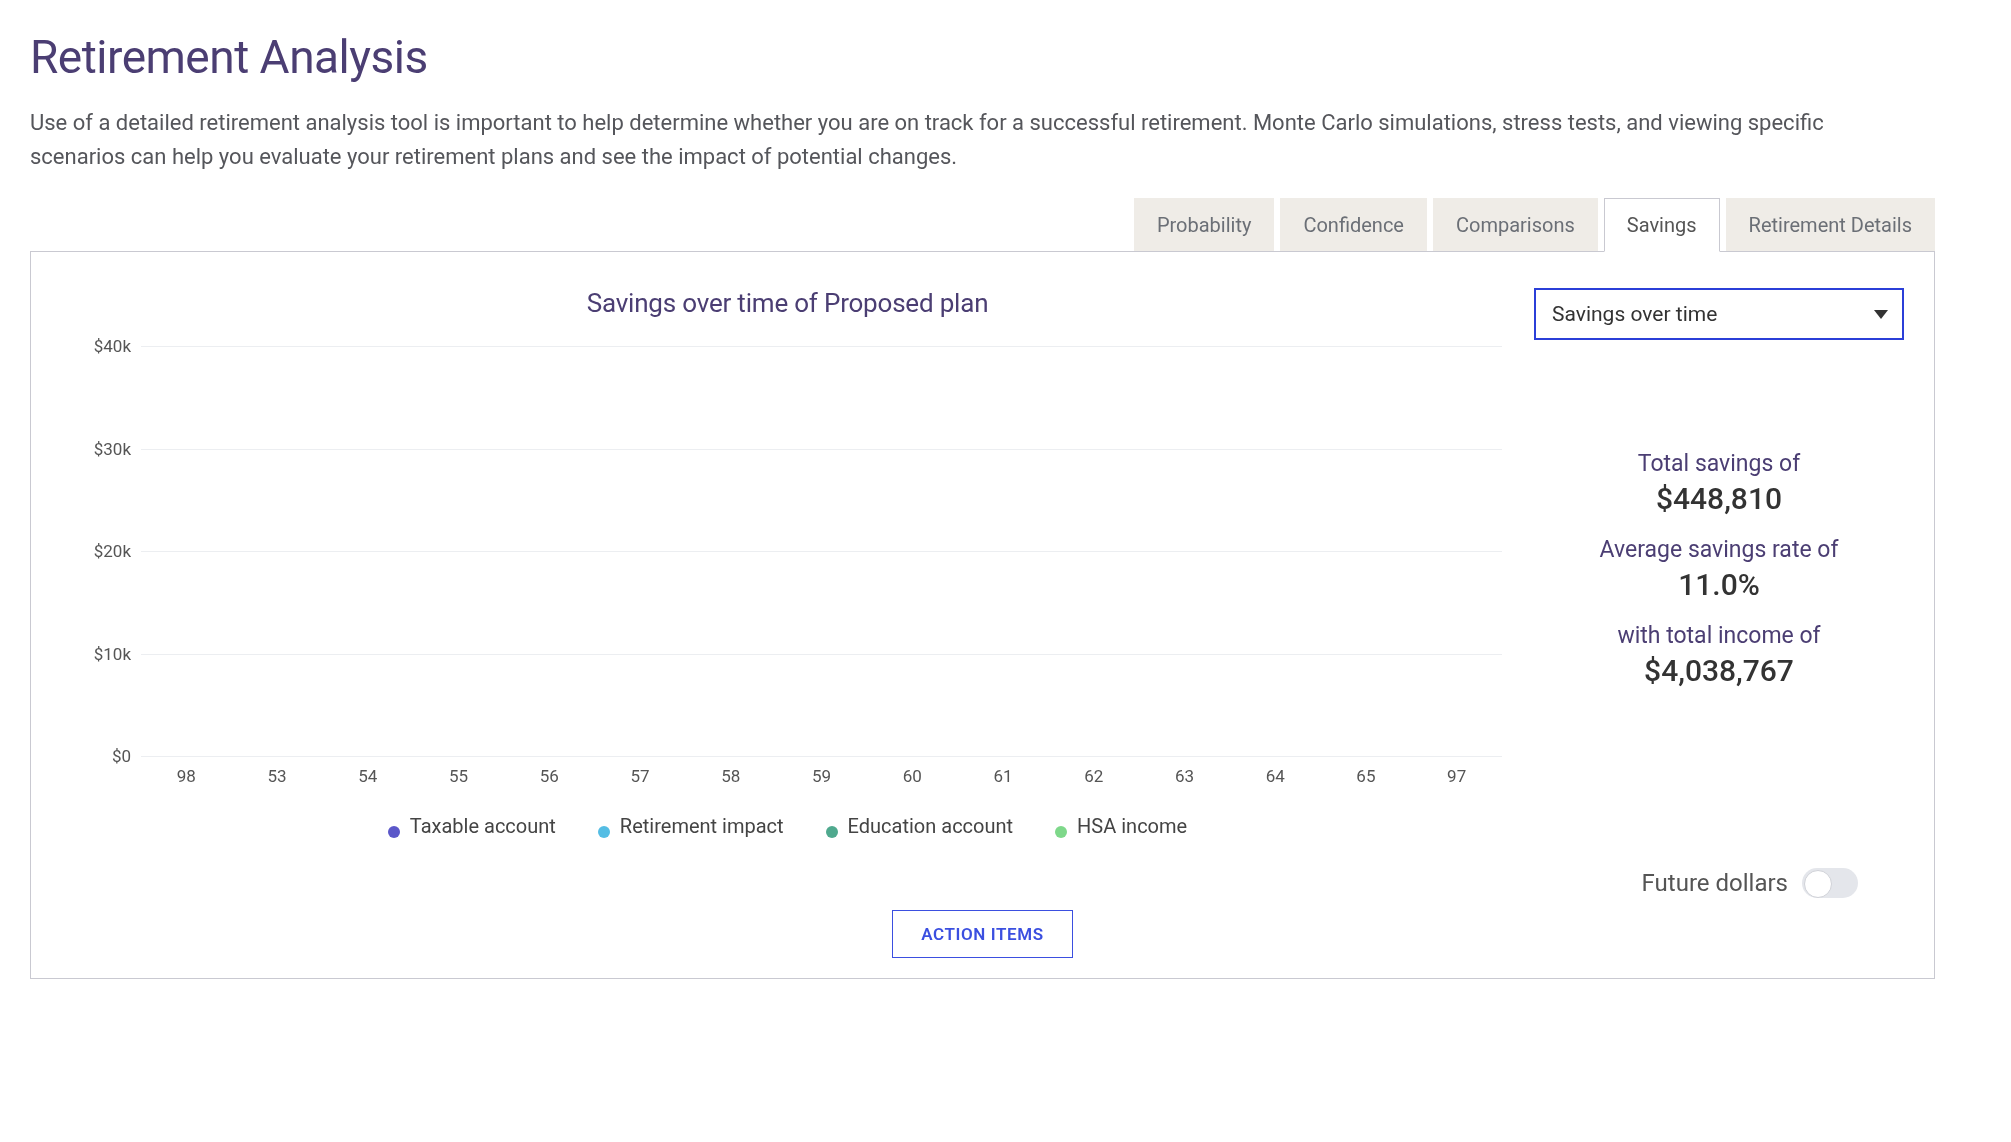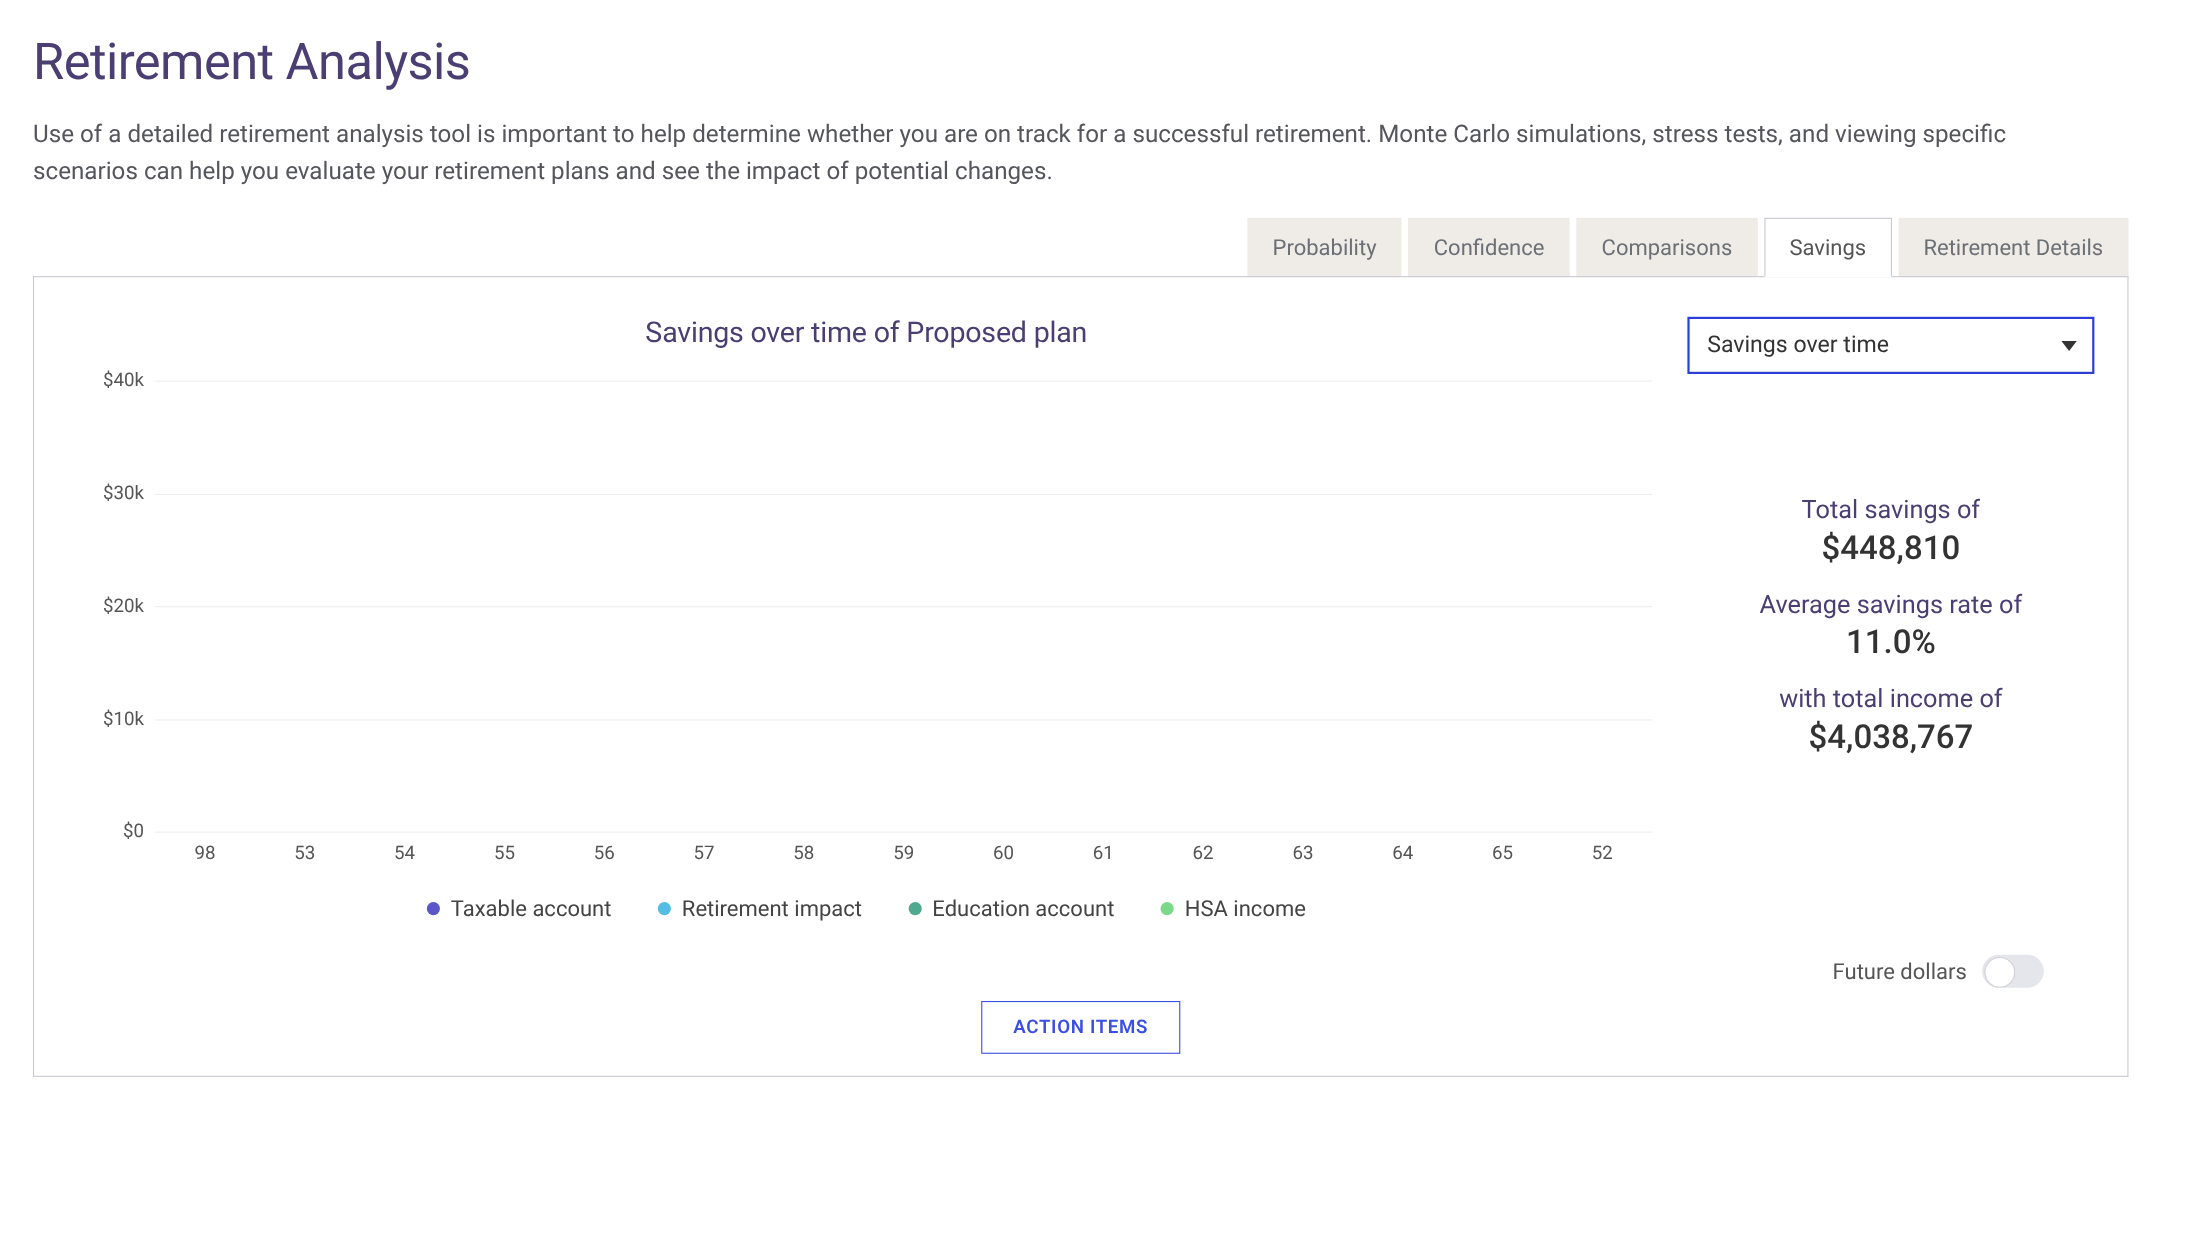--- a/index.html
+++ b/index.html
@@ -39,25 +39,25 @@
   .y-tick{position:absolute; right:10px; font-size:17px; color:#555; transform:translateY(-50%);}  
   .plot{flex:1; position:relative;}
   .gridline{position:absolute; left:0; right:0; border-top:1px solid #eceef1;}
   .bars{position:absolute; left:0; right:0; bottom:0; top:0; display:flex; align-items:flex-end; gap:0;}
   .bar-slot{flex:1; display:flex; justify-content:center; align-items:flex-end;}
   .bar{width:56%; display:flex; flex-direction:column-reverse;}
   .seg{width:100%;}
   .x-axis{display:flex; margin-left:80px; padding-right:12px;}
   .x-tick{flex:1; text-align:center; font-size:17px; color:#555; padding-top:10px;}
   .legend{display:flex; justify-content:center; gap:42px; margin-top:28px; font-size:20px; color:#444;}
-  .legend-item{display:flex; align-items:center; gap:10px;}
+  .legend-item{display:flex; align-items:flex-end; gap:10px;}
   .swatch{width:12px; height:12px; border-radius:50%;}
   
   .toggle-row{display:flex; justify-content:flex-end; align-items:center; gap:14px; margin-top:30px; padding-right:46px;}
-  .toggle-label{font-size:20px; color:#555;}
+  .toggle-label{font-size:24px; color:#555;}
   .toggle{width:56px; height:30px; border-radius:18px; background:#e4e6eb; position:relative; cursor:pointer;}
   .toggle::after{content:""; position:absolute; left:2px; top:2px; width:26px; height:26px; border-radius:50%; background:#fff; border:1px solid #d0d2d8;}
   .action-row{display:flex; justify-content:center; margin-top:12px;}
   .action-btn{border:1.5px solid var(--primary); color:var(--primary); background:#fff; padding:13px 28px; font-size:17px; letter-spacing:.6px; font-weight:600; cursor:pointer;}
 </style>
 </head>
 <body>
 
 <h1>Retirement Analysis</h1>
 <p class="intro">Use of a detailed retirement analysis tool is important to help determine whether you are on track for a successful retirement. Monte Carlo simulations, stress tests, and viewing specific scenarios can help you evaluate your retirement plans and see the impact of potential changes.</p>
@@ -195,21 +195,21 @@
           <div class="x-tick">56</div>
           <div class="x-tick">57</div>
           <div class="x-tick">58</div>
           <div class="x-tick">59</div>
           <div class="x-tick">60</div>
           <div class="x-tick">61</div>
           <div class="x-tick">62</div>
           <div class="x-tick">63</div>
           <div class="x-tick">64</div>
           <div class="x-tick">65</div>
-          <div class="x-tick">52</div>
+          <div class="x-tick">97</div>
         </div>
 
       <div class="legend" id="legend">
           <div class="legend-item">
             <span class="swatch" style="background: rgb(91, 87, 201);"></span>
             <span>Taxable account</span>
           </div>
           <div class="legend-item">
             <span class="swatch" style="background: rgb(84, 189, 228);"></span>
             <span>Retirement impact</span>

